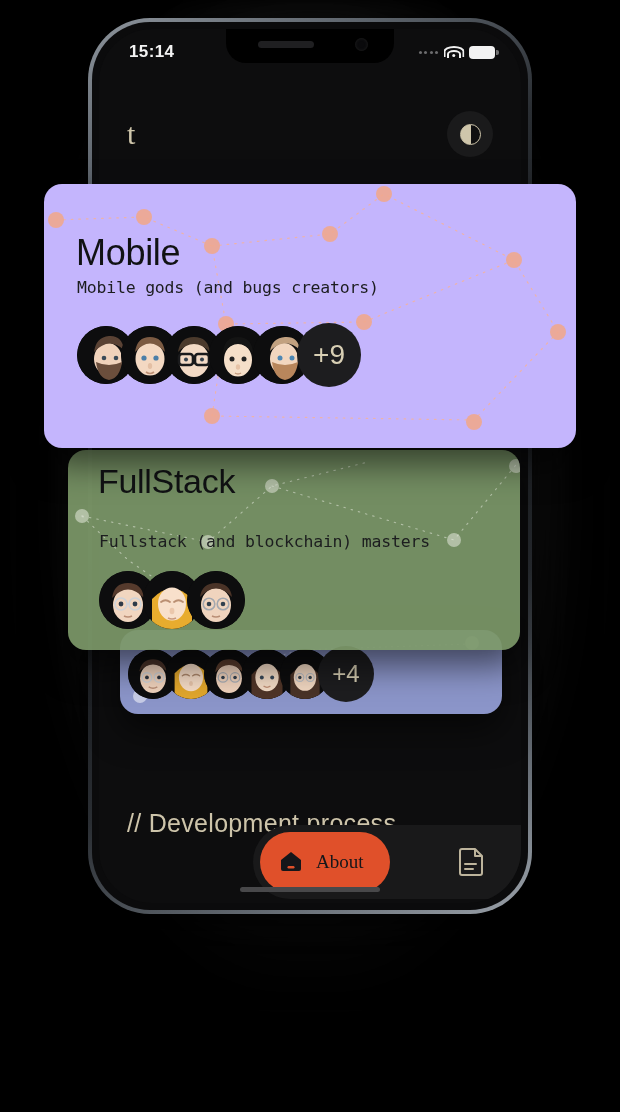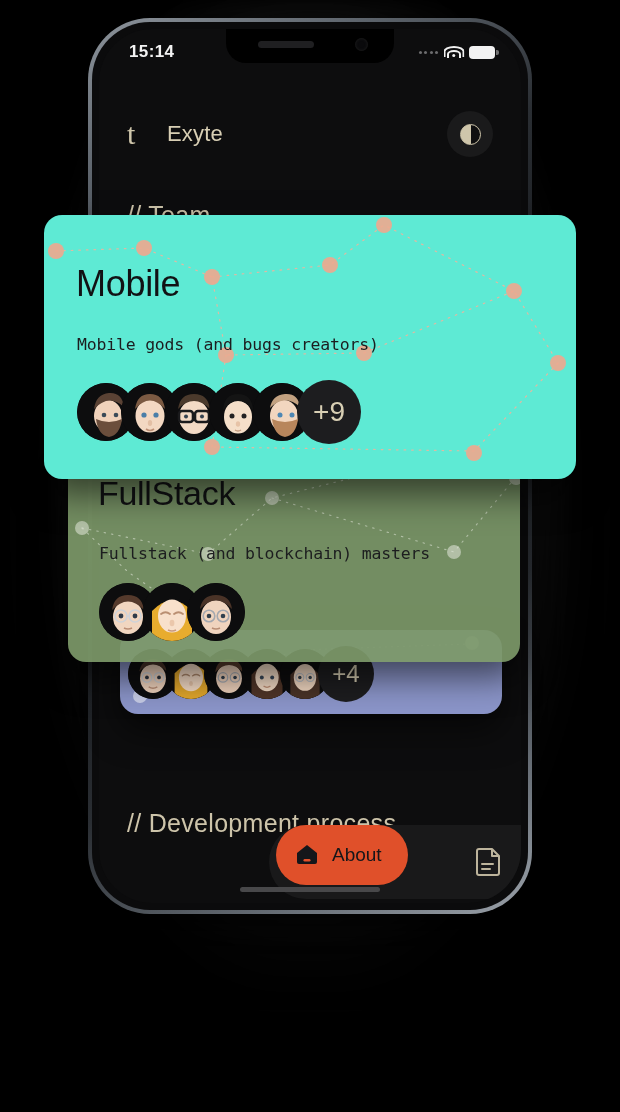--- a/index.html
+++ b/index.html
@@ -84,36 +84,36 @@
       font-family:"DejaVu Sans Mono","Liberation Mono",monospace;}
   .avatars{position:relative;display:flex;align-items:center;}
   .avatars .av{width:58px;height:58px;border-radius:50%;background:#0d0d0e;
       margin-left:-14px;overflow:hidden;position:relative;flex:0 0 auto;}
   .avatars .av:first-child{margin-left:0;}
   .badge{width:64px;height:64px;border-radius:50%;background:#1d1d1f;
       display:flex;align-items:center;justify-content:center;margin-left:-14px;
       color:#d8cfb4;font-size:28px;flex:0 0 auto;position:relative;z-index:5;}
 
   
-  #card-mobile{left:44px;top:215px;width:532px;height:264px;background:#5eead4;z-index:22;}
+  #card-mobile{left:44px;top:184px;width:532px;height:264px;background:#c4b5fd;z-index:22;}
   #card-mobile .card-title{margin:48px 0 0 32px;}
-  #card-mobile .card-sub{margin:30px 0 0 33px;}
+  #card-mobile .card-sub{margin:4px 0 0 33px;}
   #card-mobile .avatars{margin:26px 0 0 33px;}
-  #card-fullstack{left:68px;top:462px;width:452px;height:200px;background:rgba(124,152,104,.93);z-index:20;}
+  #card-fullstack{left:68px;top:450px;width:452px;height:200px;background:rgba(124,152,104,.93);z-index:20;}
   #card-fullstack .card-title{margin:12px 0 0 30px;font-size:34px;}
   #card-fullstack .card-sub{margin:31px 0 0 31px;}
   #card-fullstack .avatars{margin:20px 0 0 31px;}
   #card-design{left:120px;top:630px;width:382px;height:84px;background:#8b95c9;z-index:14;}
   #card-design .avatars{margin:16px 0 0 20px;}
   #card-design .av{width:50px;height:50px;margin-left:-12px;}
   #card-design .badge{width:56px;height:56px;font-size:24px;margin-left:-12px;}
 
   
-  .tabbar{position:absolute;left:170px;top:796px;width:302px;height:74px;
-      border-radius:37px;background:#19191a;display:flex;z-index:18;}
+  .tabbar{position:absolute;left:154px;top:796px;width:302px;height:74px;
+      border-radius:37px;background:#19191a;display:flex;align-items:center;z-index:18;font-family:Liberation Serif, serif;}
   .tab-about{height:60px;margin-left:7px;padding:0 26px 0 18px;border-radius:30px;
       background:#e0502a;display:flex;align-items:center;gap:12px;}
   .tab-about .label{font-size:19px;color:#15161a;}
   .tab-doc{flex:1;display:flex;align-items:center;justify-content:center;}
   .home-ind{position:absolute;bottom:11px;left:50%;transform:translateX(-50%);
       width:140px;height:5px;border-radius:3px;background:#48484a;z-index:26;}
 </style>
 </head>
 <body>
 
@@ -146,21 +146,20 @@
             <span class="w2"></span>
             <span class="w3"></span>
         </div>
         <div class="sb-batt"></div>
       </div>
     </div>
 
     <div class="app-header">
       <div class="logo-mark">t</div>
       <div class="brand">
-        <div class="brand-name">Exyte</div>
       </div>
       <div class="theme-toggle">
         <div class="half-circle"></div>
       </div>
     </div>
 
     <div class="section-title st-team">// Team</div>
     <div class="section-title st-dev">// Development process</div>
 
     <div class="tabbar">

